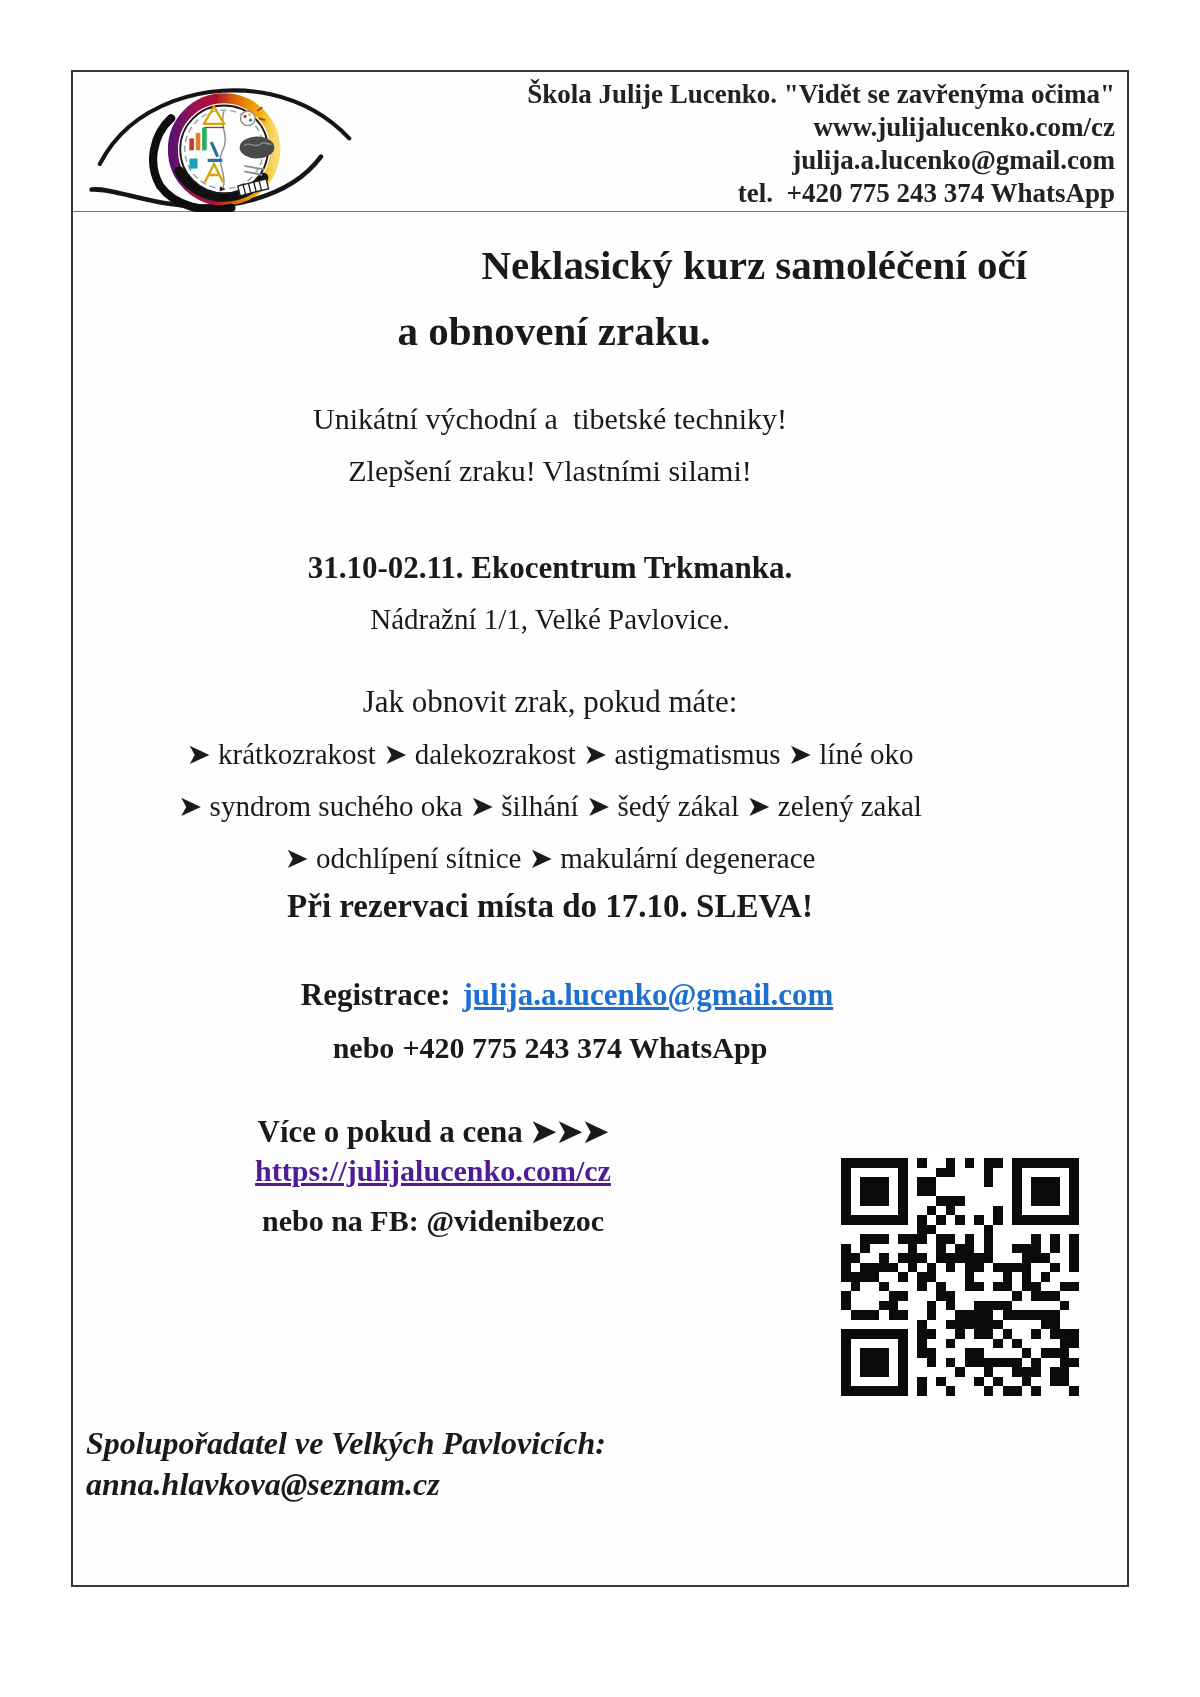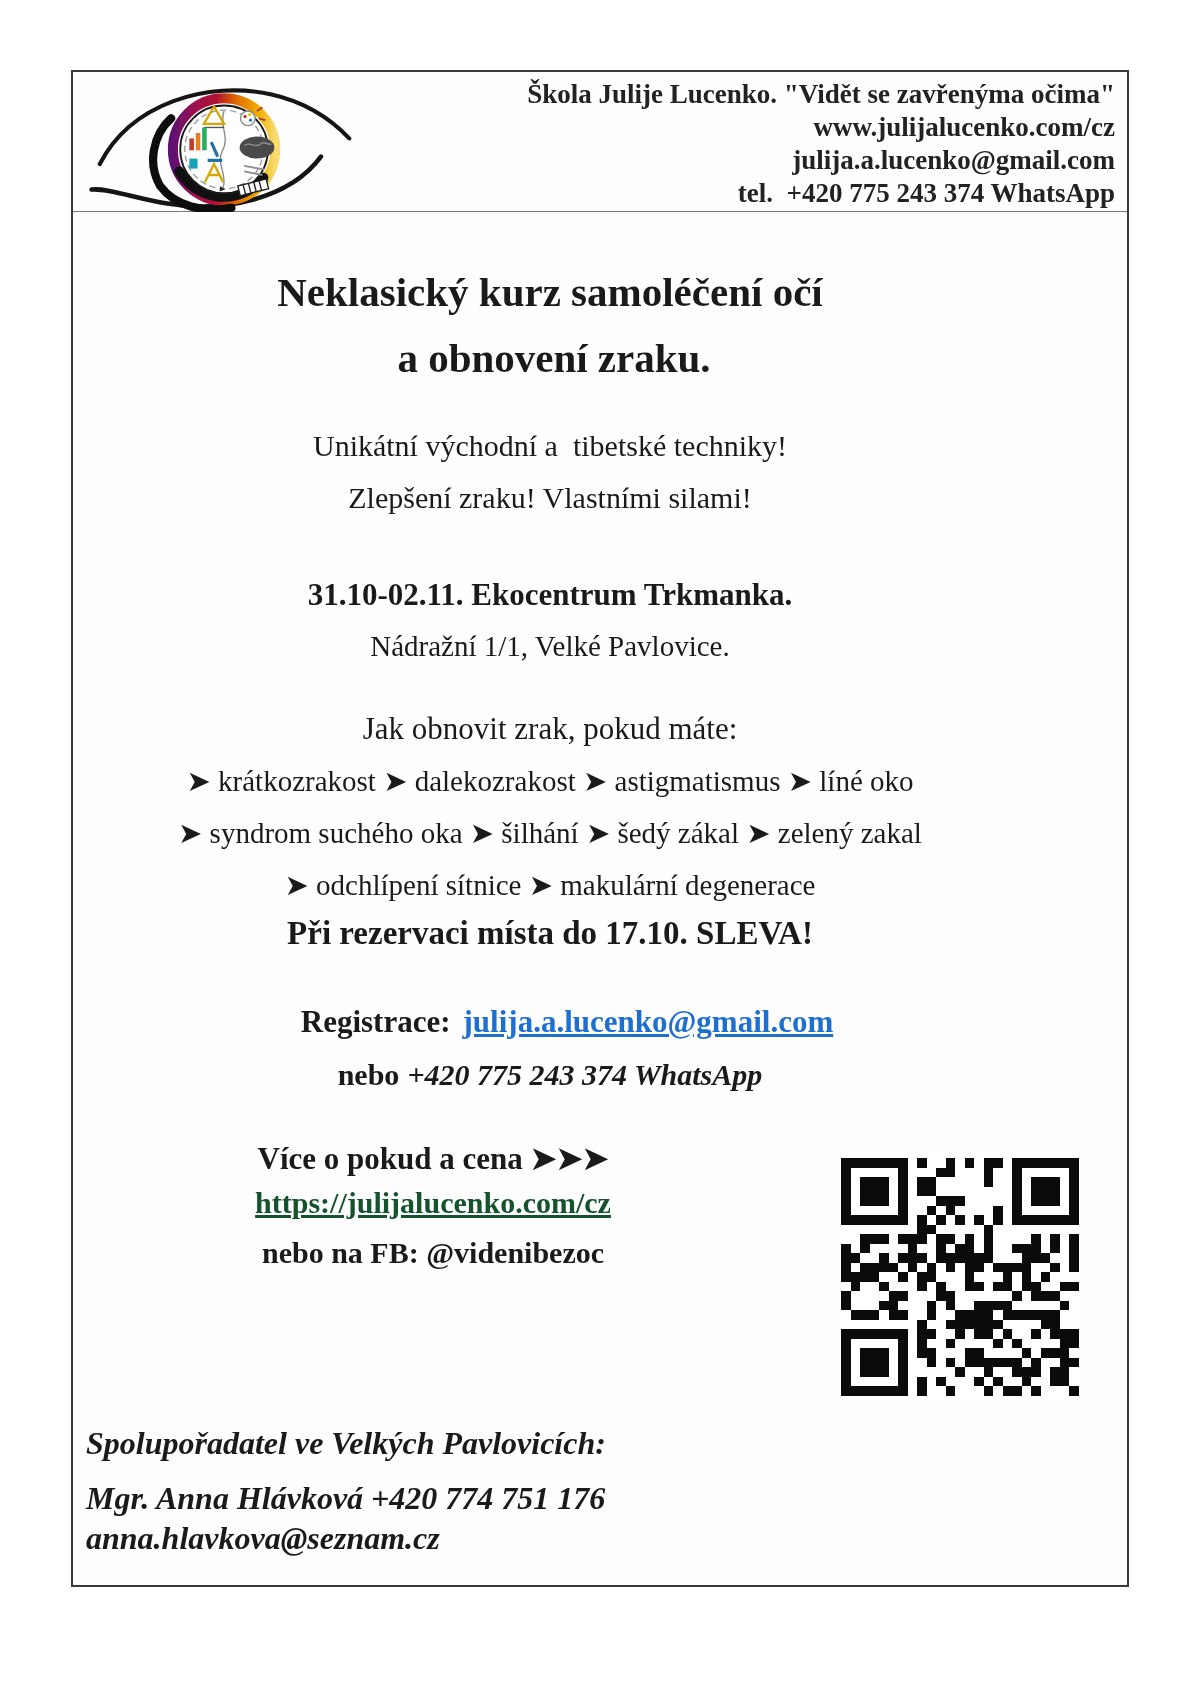--- a/index.html
+++ b/index.html
@@ -35,41 +35,41 @@
     font-size:27px;
     line-height:33px;
     color:#222;
   }
   .keep-ws{white-space:pre-wrap;}
   
   .center-col{
     padding-right:100px;
     text-align:center;
   }
-  .title-line1{font-size:41px;font-weight:bold;margin-top:55px;line-height:50px;}
+  .title-line1{font-size:41px;font-weight:bold;margin-top:28px;line-height:50px;text-align:right;}
   .title-line2{font-size:41px;font-weight:bold;margin-top:16px;line-height:50px;padding-left:8px;}
   .subtitle{font-size:30px;margin-top:44px;line-height:38px;}
   .subtitle2{font-size:30px;margin-top:14px;line-height:38px;}
   .event-date{font-size:31px;font-weight:bold;margin-top:58px;line-height:40px;}
   .event-address{font-size:29px;margin-top:12px;line-height:38px;}
   .cond-heading{font-size:31px;font-weight:normal;margin-top:44px;line-height:40px;}
   .cond-row{font-size:29px;margin-top:12px;line-height:40px;}
   .discount{font-size:33px;font-weight:bold;margin-top:6px;line-height:44px;}
   .reg-line{font-size:31px;font-weight:bold;margin-top:46px;line-height:42px;padding-left:34px;}
   .reg-email{color:#1d70d0;text-decoration:underline;margin-left:12px;}
   .alt-line{font-size:30px;font-weight:bold;margin-top:12px;line-height:40px;}
-  .alt-phone{font-style:italic;margin-left:8px;}
+  .alt-phone{margin-left:8px;}
   
   .more-block{
     width:720px;
     margin-top:44px;
     text-align:center;
   }
   .more-heading{font-size:31px;font-weight:bold;line-height:40px;}
-  .more-url{display:block;font-size:30px;font-weight:bold;color:#14532d;text-decoration:underline;margin-top:5px;line-height:38px;}
+  .more-url{display:block;font-size:30px;font-weight:bold;color:#4c1d95;text-decoration:underline;line-height:38px;}
   .more-fb{font-size:30px;font-weight:bold;margin-top:12px;line-height:38px;}
   .qr{
     position:absolute;
     left:768px;top:1086px;
     width:238px;height:238px;
   }
   
   .footer{
     position:absolute;
     left:13px;top:1350px;
@@ -487,18 +487,17 @@
           <rect x="104.72" y="228.48" width="9.52" height="9.52" fill="#0b0b0b"></rect>
           <rect x="142.80" y="228.48" width="9.52" height="9.52" fill="#0b0b0b"></rect>
           <rect x="161.84" y="228.48" width="9.52" height="9.52" fill="#0b0b0b"></rect>
           <rect x="171.36" y="228.48" width="9.52" height="9.52" fill="#0b0b0b"></rect>
           <rect x="190.40" y="228.48" width="9.52" height="9.52" fill="#0b0b0b"></rect>
           <rect x="228.48" y="228.48" width="9.52" height="9.52" fill="#0b0b0b"></rect>
         </svg></div>
 
     <div class="footer">
       <div class="footer-line1">Spolupořadatel ve Velkých Pavlovicích:</div>
-      <div class="footer-line2">Mgr. Anna Hlávková +420 774 751 176</div>
       <div class="footer-line3">anna.hlavkova@seznam.cz</div>
     </div>
 
   </div>
 </div>
 
 </body></html>

